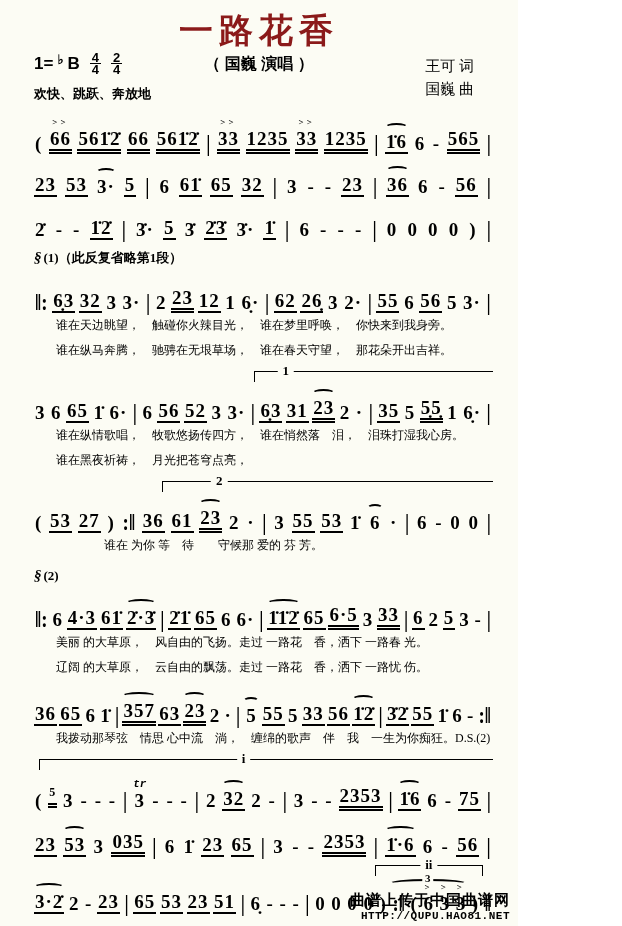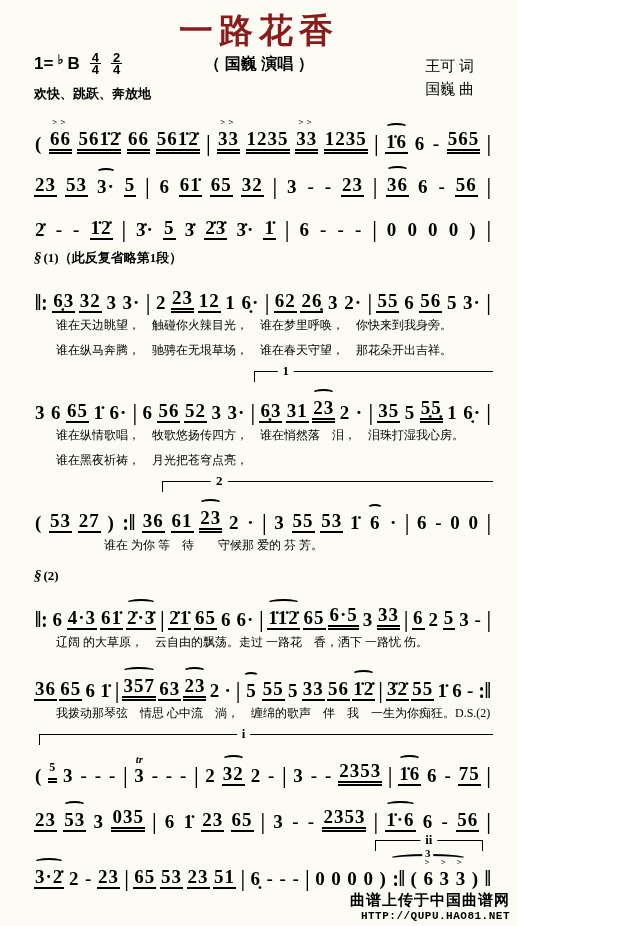--- a/index.html
+++ b/index.html
@@ -17,21 +17,21 @@
   .frac .top{border-bottom:1.5px solid var(--ink);padding:0 2px;}
   .tempo{margin-top:10px;font-size:13px;}
   .credits{position:absolute;right:44px;top:55px;font-size:15px;line-height:23px;text-align:left;}
   
   .score{position:absolute;left:34px;right:26px;top:108px;}
   .mline{display:flex;justify-content:space-between;align-items:flex-end;position:relative;margin-top:7px;}
   .mline.ov{margin-top:21px;}
   .cell{display:inline-flex;flex-direction:column;align-items:center;}
   .above{height:13px;line-height:12px;font-size:10px;font-weight:bold;align-self:stretch;display:flex;justify-content:center;align-items:flex-end;}
   .acc{letter-spacing:3px;font-size:9px;}
-  .tr{font-style:italic;font-size:11px;font-family:Liberation Serif, serif;}
+  .tr{font-style:italic;font-size:11px;font-family:Liberation Mono, monospace;}
   .arc{width:100%;min-width:16px;height:8px;border:2px solid transparent;border-top:2px solid var(--ink);border-radius:50%;box-sizing:border-box;}
   .note{font-size:19px;font-weight:bold;line-height:21px;letter-spacing:1px;padding:0 1px;white-space:pre;}
   .u1{border-bottom:2px solid var(--ink);}
   .u2{border-bottom:5px double var(--ink);}
   .bar{transform:scaleY(1.2);letter-spacing:0;}
   .g{font-size:12px;line-height:21px;align-self:flex-start;position:relative;top:-3px;}
   .volta{position:absolute;top:-13px;height:10px;border-top:1.5px solid var(--ink);border-left:1.5px solid var(--ink);}
   .volta.closed{border-right:1.5px solid var(--ink);}
   .vlabel{position:absolute;top:-8px;transform:translateX(-50%);background:var(--bg);padding:0 5px;font-size:13px;font-weight:bold;line-height:14px;}
   .triplet{position:absolute;top:1px;height:9px;border:2px solid transparent;border-top:2px solid var(--ink);border-radius:50%;box-sizing:border-box;}
@@ -719,20 +719,21 @@
         </span>
         <span class="cell">
           <span class="above"></span>
           <span class="note">-</span>
         </span>
         <span class="cell">
           <span class="above"></span>
           <span class="note bar">|</span>
         </span>
       </div>
+      <div class="lyr">美丽 的大草原，　风自由的飞扬。走过 一路花　香，洒下 一路春 光。</div>
       <div class="lyr">辽阔 的大草原，　云自由的飘荡。走过 一路花　香，洒下 一路忧 伤。</div>
       <div class="mline">
         <span class="cell">
           <span class="above"></span>
           <span class="note u1">36</span>
         </span>
         <span class="cell">
           <span class="above"></span>
           <span class="note u1">65</span>
         </span>

